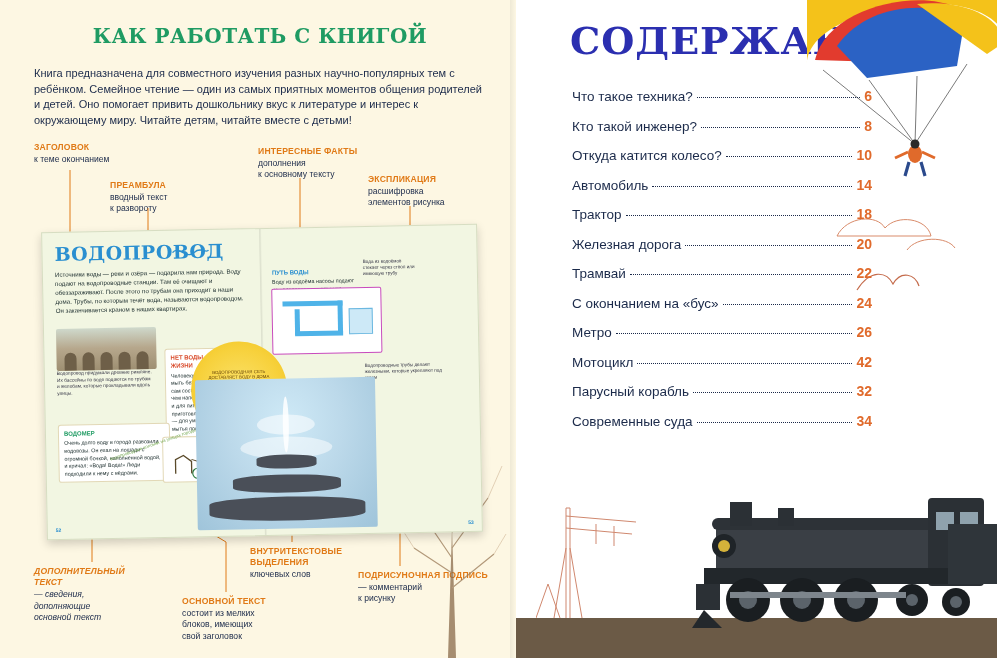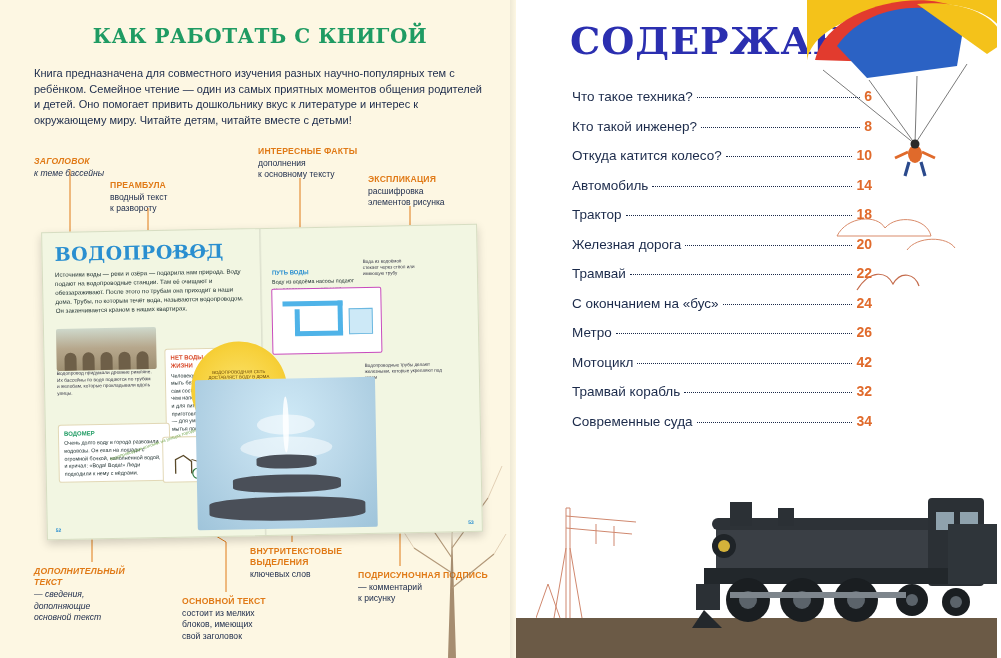--- a/index.html
+++ b/index.html
@@ -39,21 +39,21 @@
   }
 
   
   .callout { position: absolute; font-size: 8.6px; line-height: 1.3; }
   .callout .head {
     color: #e07a17; font-weight: bold; text-transform: uppercase;
     letter-spacing: .2px; font-size: 8.6px;
   }
   .callout .sub { color: #1b2a4a; margin-top: 1px; }
 
-  .c-zagolovok { top: 156px; left: 34px; width: 120px; font-style: italic; }
+  .c-zagolovok { top: 142px; left: 34px; width: 120px; }
   .c-preambula { top: 180px; left: 110px; width: 120px; }
   .c-facts     { top: 146px; left: 258px; width: 108px; }
   .c-expl      { top: 174px; left: 368px; width: 126px; }
   .c-dop       { top: 566px; left: 34px; width: 120px; font-style: italic; }
   .c-osnovnoy  { top: 596px; left: 182px; width: 118px; }
   .c-vnutri    { top: 546px; left: 250px; width: 122px; }
   .c-podpis    { top: 570px; left: 358px; width: 130px; }
 
   
   .mini-spread {
@@ -189,21 +189,21 @@
 
 <div class="spread">
 
   <div class="left-page">
 
     <div class="lp-title">КАК РАБОТАТЬ С КНИГОЙ</div>
     <div class="lp-intro">Книга предназначена для совместного изучения разных научно-популярных тем с ребёнком. Семейное чтение — один из самых приятных моментов общения родителей и детей. Оно помогает привить дошкольнику вкус к литературе и интерес к окружающему миру. Читайте детям, читайте вместе с детьми!</div>
 
     <div class="callout c-zagolovok">
       <div class="head">ЗАГОЛОВОК</div>
-      <div class="sub">к теме бассейны</div>
+      <div class="sub">к теме окончанием</div>
     </div>
     <div class="callout c-preambula">
       <div class="head">ПРЕАМБУЛА</div>
       <div class="sub" style="white-space:pre-line">вводный текст
 к развороту</div>
     </div>
     <div class="callout c-expl">
       <div class="head">ЭКСПЛИКАЦИЯ</div>
       <div class="sub" style="white-space:pre-line">расшифровка
 элементов рисунка</div>
@@ -407,21 +407,21 @@
         <span class="lbl">Метро</span>
         <span class="dots"></span>
         <span class="pg">26</span>
       </div>
       <div class="toc-row">
         <span class="lbl">Мотоцикл</span>
         <span class="dots"></span>
         <span class="pg">42</span>
       </div>
       <div class="toc-row">
-        <span class="lbl">Трамвай корабль</span>
+        <span class="lbl">Парусный корабль</span>
         <span class="dots"></span>
         <span class="pg">32</span>
       </div>
       <div class="toc-row">
         <span class="lbl">Современные суда</span>
         <span class="dots"></span>
         <span class="pg">34</span>
       </div>
     </div>
 

